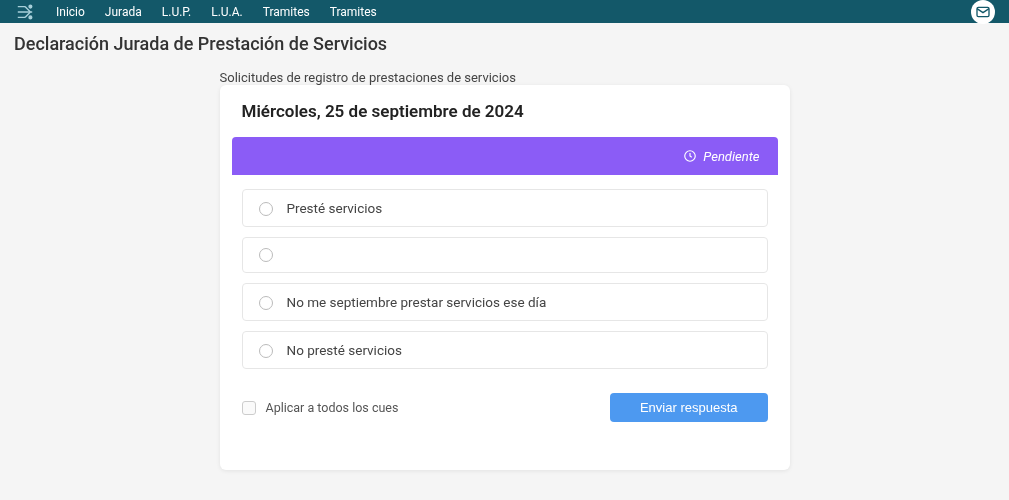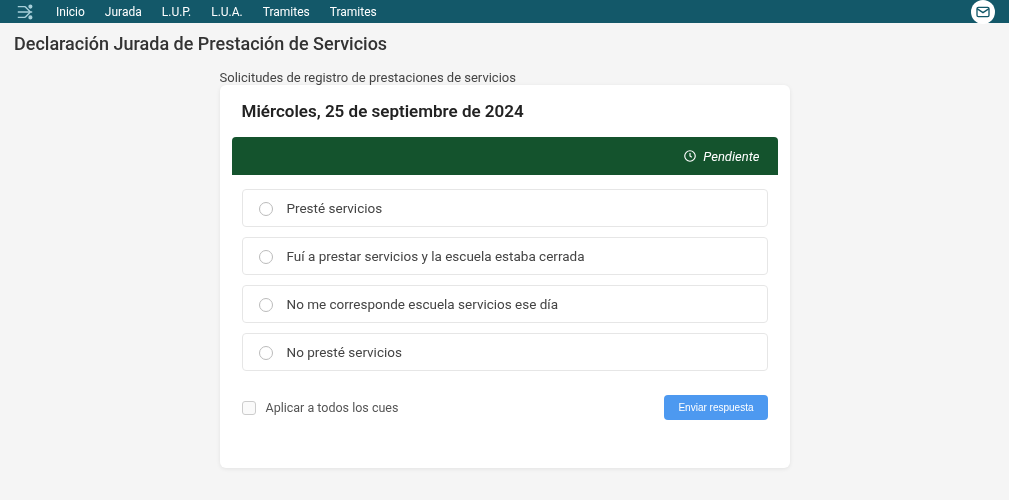--- a/index.html
+++ b/index.html
@@ -43,21 +43,21 @@
       border-radius: 6px;
       box-shadow: 0 1px 4px rgba(0,0,0,0.08);
       margin-bottom: 14px;
       overflow: hidden;
     }
     .card-header { padding: 16px 22px 12px; }
     .card-date { font-size: 17px; font-weight: 600; color: #222; margin-bottom: 4px; }
     .card-sub { font-size: 12px; color: #666; }
     
     .blue-bar {
-      background: #14532d;
+      background: #8b5cf6;
       color: #fff;
       height: 38px;
       margin: 0 12px;
       border-radius: 4px 4px 0 0;
       display: flex;
       align-items: center;
       justify-content: flex-end;
       padding: 0 18px;
       font-size: 13px;
       font-style: italic;
@@ -91,22 +91,22 @@
     }
     .check-wrap { display: flex; align-items: center; gap: 10px; font-size: 12.5px; color: #555; }
     .checkbox {
       width: 14px; height: 14px; border: 1px solid #ccc; border-radius: 3px; background: #fafafa;
     }
     .send-btn {
       background: #4d99f0;
       color: #fff;
       border: none;
       border-radius: 4px;
-      padding: 7px 14px;
-      font-size: 10px;
+      padding: 7px 30px;
+      font-size: 13px;
       cursor: pointer;
     }
     
     .card-pending {
       display: flex;
       justify-content: flex-end;
       align-items: center;
       padding: 14px 22px;
       font-size: 13px;
       color: #777;
@@ -160,25 +160,24 @@
       <span>Pendiente</span>
     </div>
 
     <div class="options">
       <div class="option-row">
         <span class="radio"></span>
         <span>Presté servicios</span>
       </div>
       <div class="option-row">
         <span class="radio"></span>
-        <span>Fuí a prestar servicios y la escuela estaba cerrada</span>
       </div>
       <div class="option-row">
         <span class="radio"></span>
-        <span>No me corresponde escuela servicios ese día</span>
+        <span>No me septiembre prestar servicios ese día</span>
       </div>
       <div class="option-row">
         <span class="radio"></span>
         <span>No presté servicios</span>
       </div>
     </div>
 
     <div class="footer-row">
       <label class="check-wrap">
         <span class="checkbox"></span>

